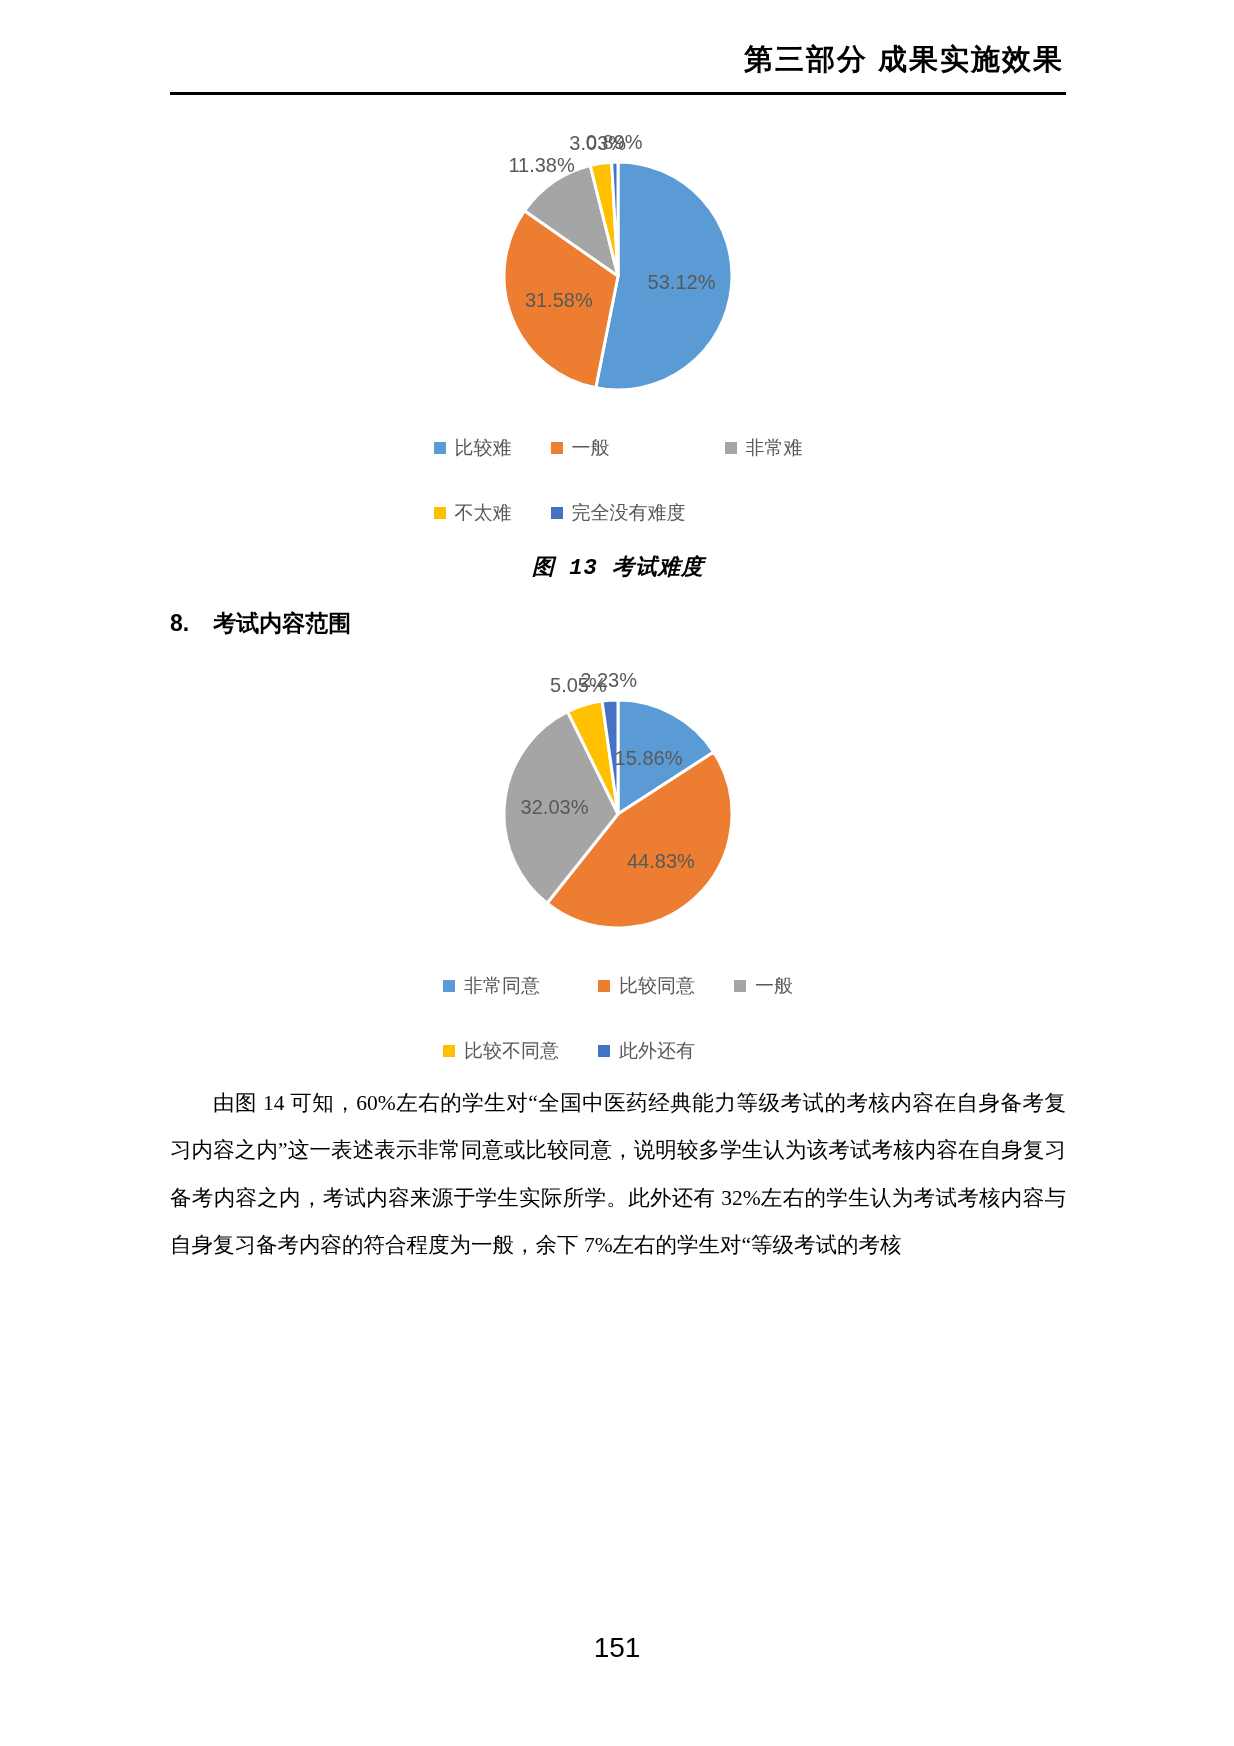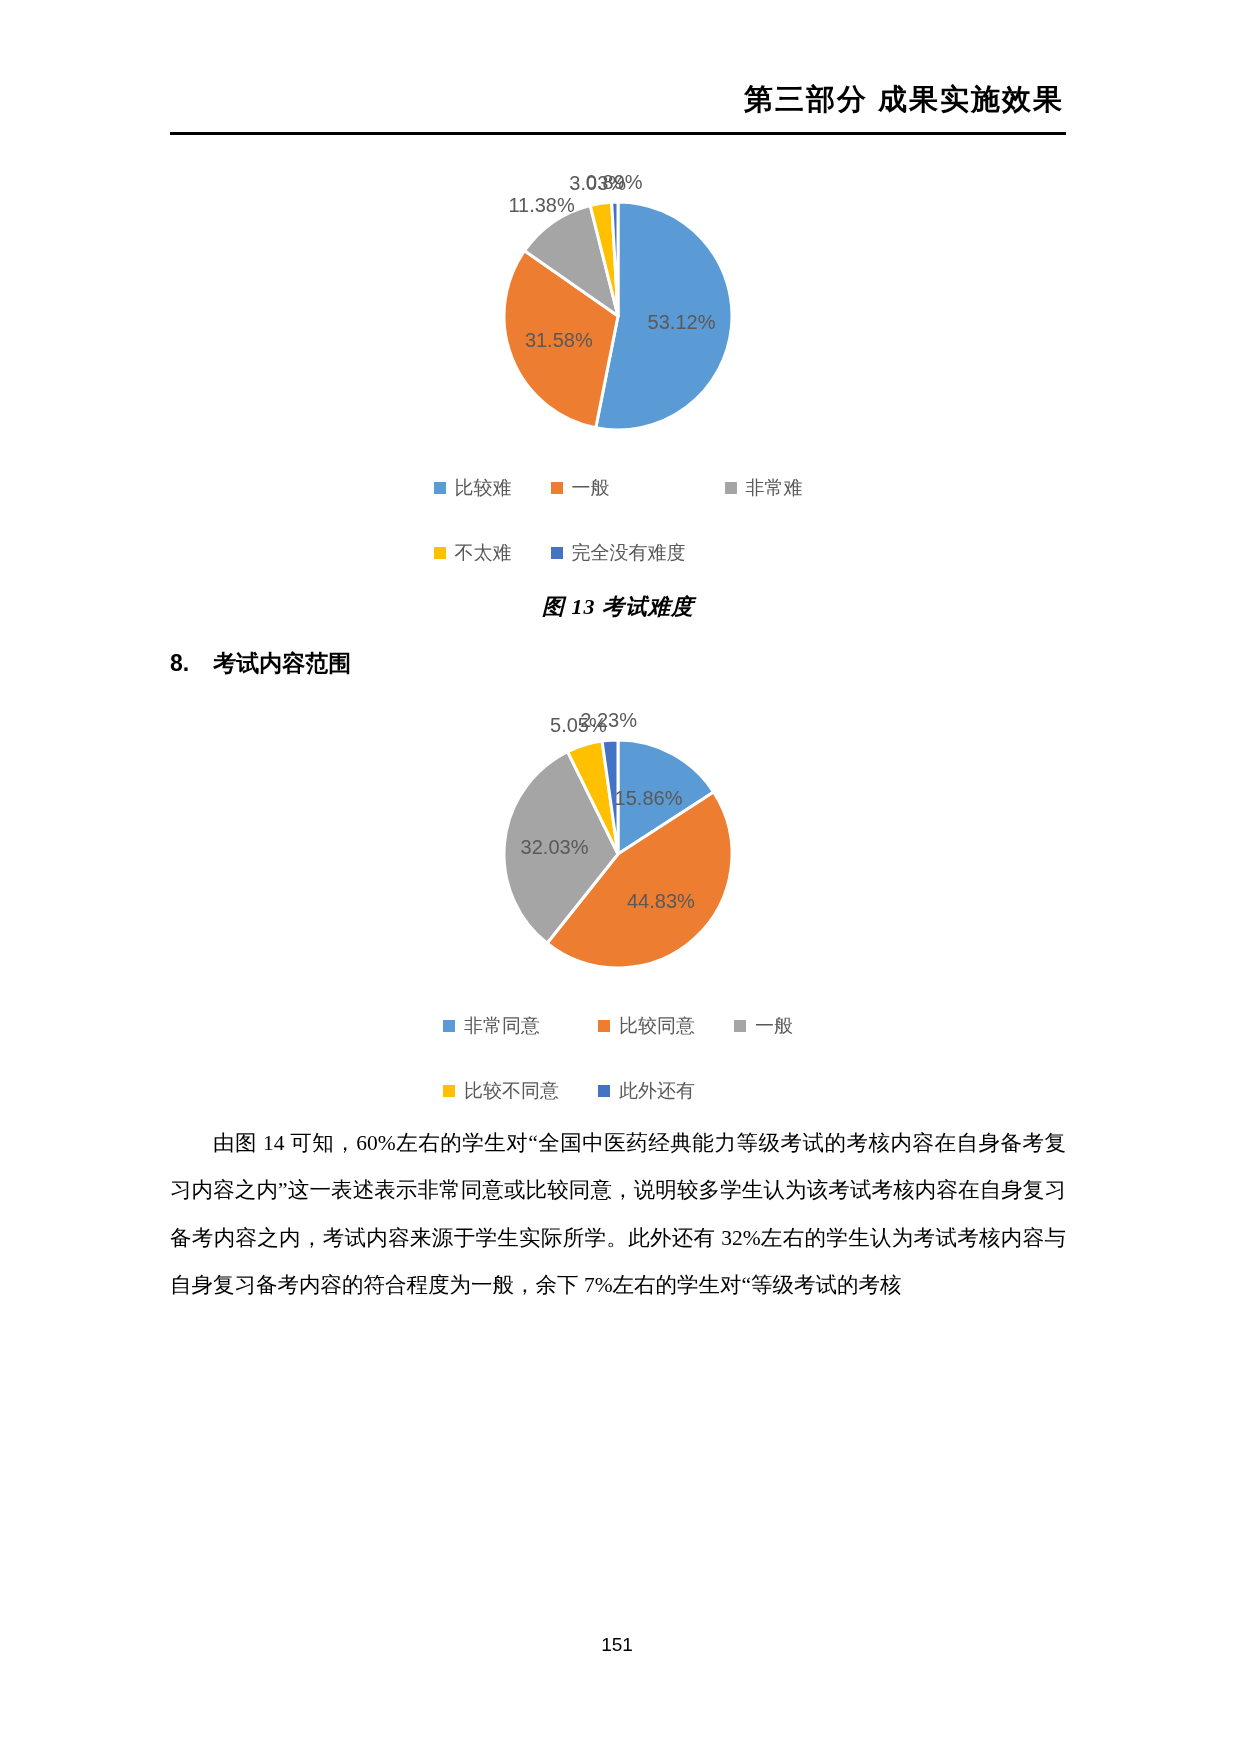--- a/index.html
+++ b/index.html
@@ -2,21 +2,21 @@
 <html><head>
 <meta charset="utf-8">
 <style>
   html,body { margin:0; padding:0; background:#e9e9e9; }
   .page {
     position:relative;
     width:1234px; height:1746px;
     margin:0 auto;
     background:#ffffff;
     box-sizing:border-box;
-    padding:80px 168px 0 170px;
+    padding:40px 168px 0 170px;
     font-family:"Liberation Serif", serif;
     color:#000;
     overflow:hidden;
   }
   .doc-header {
     text-align:right;
     font-family:"Liberation Sans", sans-serif;
     font-weight:bold;
     font-size:29px;
     letter-spacing:2px;
@@ -39,21 +39,21 @@
     margin:24px auto 0;
     font-family:"Liberation Sans", sans-serif;
     font-size:19px;
     color:#595959;
     gap:39px;
   }
   .legend-item { display:flex; align-items:center; gap:9px; white-space:nowrap; }
   .swatch { width:12px; height:12px; display:inline-block; flex:0 0 auto; }
   .caption {
     text-align:center;
-    font-family:Liberation Serif, serif;
+    font-family:Liberation Mono, monospace;
     font-style:italic;
     font-weight:bold;
     font-size:22px;
     margin-top:26px;
     letter-spacing:1px;
   }
   .para {
     font-size:21.5px;
     line-height:2.2;
     text-align:justify;
@@ -65,23 +65,23 @@
     align-items:baseline;
     gap:24px;
     margin-top:26px;
     font-family:"Liberation Sans", sans-serif;
     font-weight:bold;
     font-size:23px;
   }
   .page-number {
     position:absolute;
     left:0; right:0;
-    bottom:90px;
+    bottom:82px;
     text-align:center;
-    font-size:19px;
+    font-size:28px;
     font-family:"Liberation Sans", sans-serif;
   }
 </style>
 </head>
 <body>
 
 <div class="page">
 
   <div class="doc-header">第三部分 成果实施效果</div>
 

